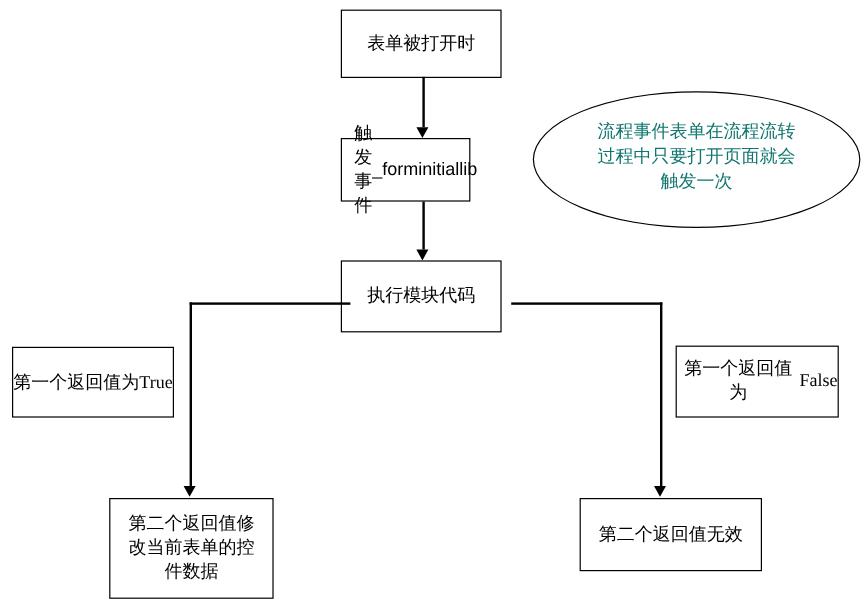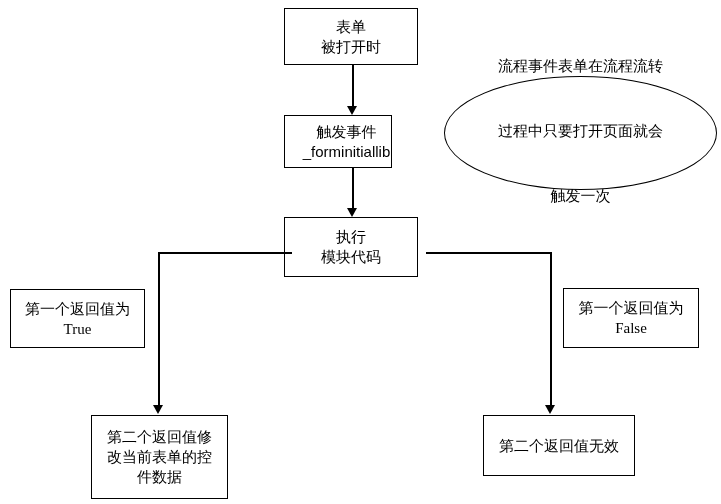--- a/index.html
+++ b/index.html
@@ -11,21 +11,21 @@
     background: #ffffff;
     font-family: "Liberation Sans", "DejaVu Sans", sans-serif;
     color: #000000;
     overflow: hidden;
   }
   .node {
     position: absolute;
     border: 1.5px solid #000000;
     background: #ffffff;
     display: flex;
-    flex-direction: column;
+    flex-direction: row;
     align-items: center;
     justify-content: center;
     text-align: center;
     font-size: 15px;
     line-height: 20px;
   }
   .node .wrapline { padding: 0 10px; }
   .latin { font-family: Liberation Serif, serif; font-size: 15px; }
   .mono-id { font-family: "Liberation Sans", sans-serif; }
   .hline { position: absolute; height: 1.5px; background: #000000; }
@@ -65,21 +65,21 @@
   </div>
 
   <div class="vline" style="left:352px; top:64px; height:42px;"></div>
   <div class="arrowhead-down" style="left:347px; top:106px;"></div>
 
   <div class="node" style="left:284px; top:115px; width:108px; height:53px;padding-left:17px;">
     <div>触发事件</div>
     <div class="mono-id">_forminitiallib</div>
   </div>
 
-  <div class="ellipse" style="color: #000000; gap: 44px;">
+  <div class="ellipse" style="color: #0f766e;">
     <div>流程事件表单在流程流转</div>
     <div>过程中只要打开页面就会</div>
     <div>触发一次</div>
   </div>
 
   <div class="vline" style="left:352px; top:168px; height:40px;"></div>
   <div class="arrowhead-down" style="left:347px; top:208px;"></div>
 
   <div class="node" style="left:284px; top:217px; width:134px; height:60px;">
     <div>执行</div>

